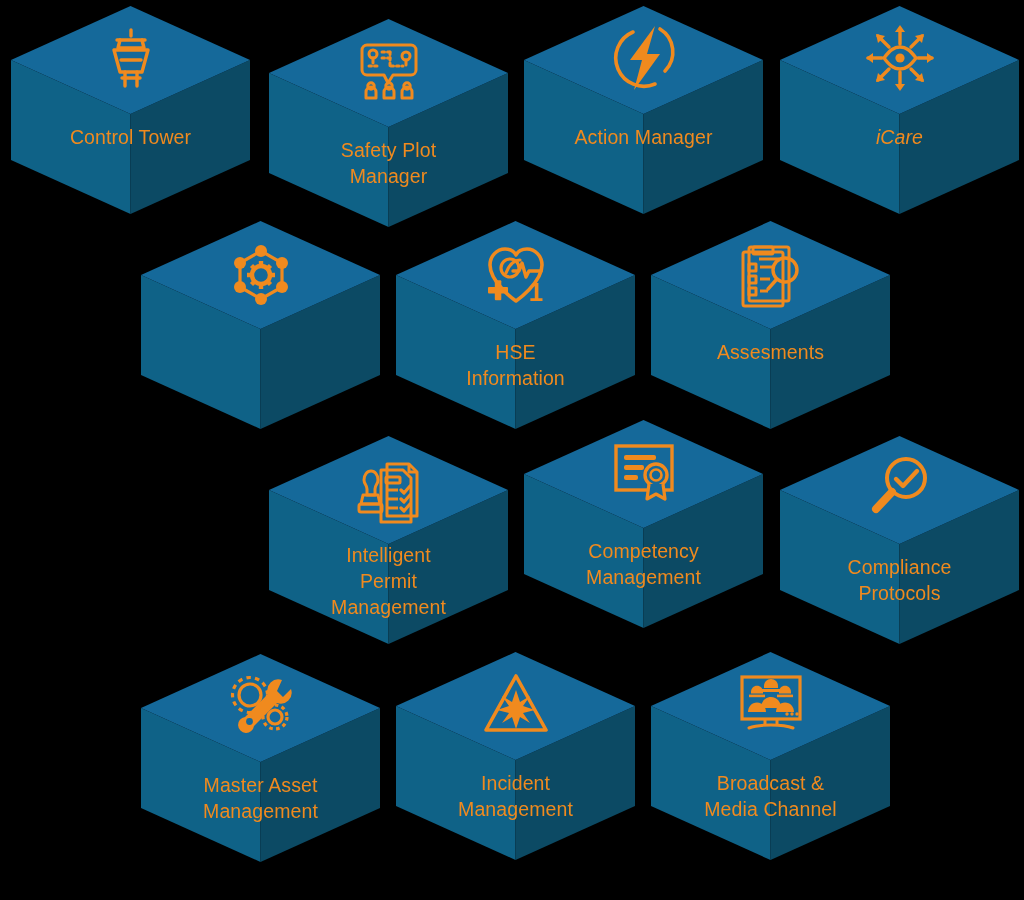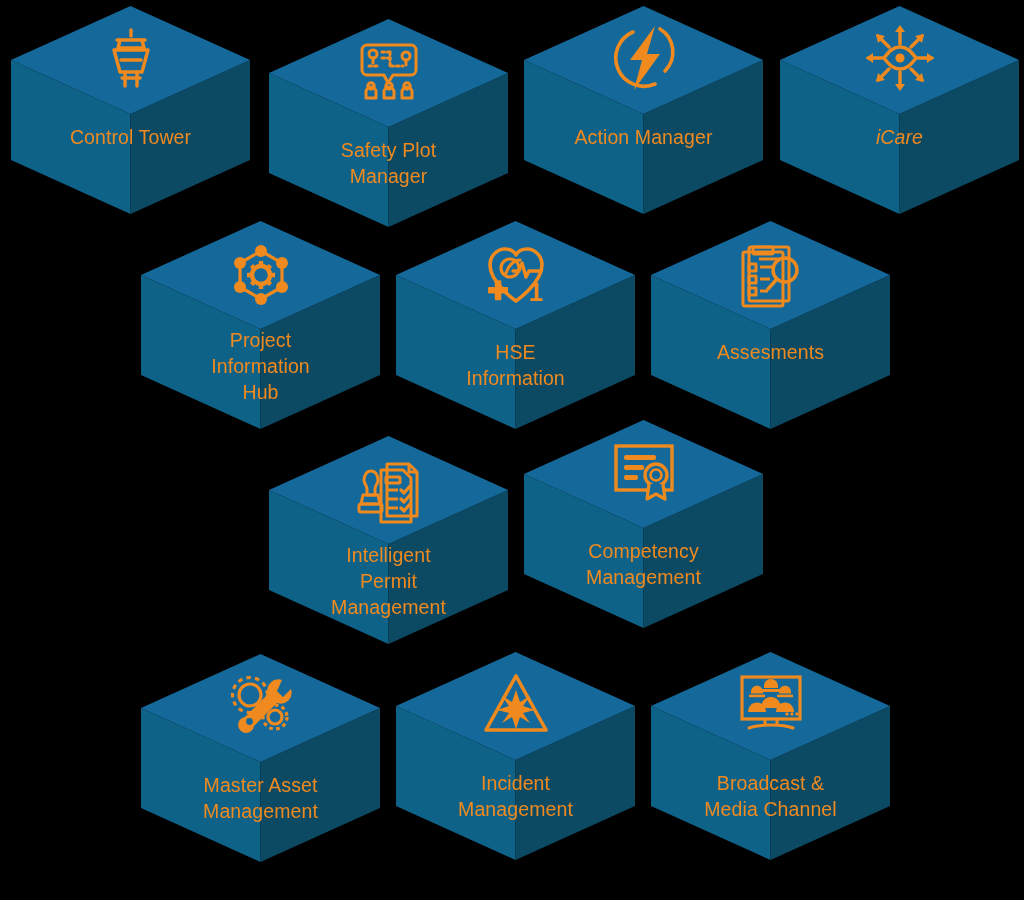--- a/index.html
+++ b/index.html
@@ -169,23 +169,20 @@
               <circle cx="15" cy="26" r="6"></circle>
       </g>
       <g fill="none" stroke="#F08A1E" stroke-width="4.4">
         <circle cx="36" cy="38" r="9"></circle>
         <path d="M36 24v5M36 47v5M22 38h5M45 38h5M26.5 28.5l3.6 3.6M41.9 43.9l3.6 3.6M45.5 28.5l-3.6 3.6M30.1 43.9l-3.6 3.6"></path>
       </g>
       <circle cx="36" cy="38" r="3.4" fill="#15699A"></circle>
     </g>
         </svg>
       </div>
-      <div class="label lbl-3">Project
-Information
-Hub</div>
     </div>
     <div class="hex" style="left: 393px; top: 219px;">
       <svg viewBox="0 0 245 212">
         <polygon points="3,56 122.5,110 122.5,210 3,156" fill="#0F6287"></polygon>
         <polygon points="242,56 242,156 122.5,210 122.5,110" fill="#0C4A64"></polygon>
         <polygon points="122.5,2 242,56 122.5,110 3,56" fill="#15699A"></polygon>
       </svg>
       <div class="icon">
         <svg viewBox="0 0 72 72">
           <g id="i-hse-heart-icon">
@@ -279,20 +276,38 @@
         <rect x="16" y="39" width="14" height="5" rx="2"></rect>
       </g>
       <circle cx="48" cy="39" r="11" fill="#15699A" stroke="#F08A1E" stroke-width="3.4"></circle>
       <path d="M41 48l-2 15 9-5 9 5-2-15" fill="#15699A" stroke="#F08A1E" stroke-width="3.2" stroke-linejoin="round"></path>
       <circle cx="48" cy="39" r="5.5" fill="none" stroke="#F08A1E" stroke-width="2.6"></circle>
     </g>
         </svg>
       </div>
       <div class="label lbl-2">Competency
 Management</div>
+    </div>
+    <div class="hex" style="left: 777px; top: 434px;">
+      <svg viewBox="0 0 245 212">
+        <polygon points="3,56 122.5,110 122.5,210 3,156" fill="#0F6287"></polygon>
+        <polygon points="242,56 242,156 122.5,210 122.5,110" fill="#0C4A64"></polygon>
+        <polygon points="122.5,2 242,56 122.5,110 3,56" fill="#15699A"></polygon>
+      </svg>
+      <div class="icon">
+        <svg viewBox="0 0 72 72">
+          <g id="i-compliance-check-icon">
+      <circle cx="42" cy="26" r="19" fill="none" stroke="#F08A1E" stroke-width="4"></circle>
+      <path d="M32 27l7 7 14-15" fill="none" stroke="#F08A1E" stroke-width="4.4" stroke-linecap="round" stroke-linejoin="round"></path>
+      <path d="M28 40L12 57" fill="none" stroke="#F08A1E" stroke-width="8" stroke-linecap="round"></path>
+    </g>
+        </svg>
+      </div>
+      <div class="label lbl-2">Compliance
+Protocols</div>
     </div>
     <div class="hex" style="left: 138px; top: 652px;">
       <svg viewBox="0 0 245 212">
         <polygon points="3,56 122.5,110 122.5,210 3,156" fill="#0F6287"></polygon>
         <polygon points="242,56 242,156 122.5,210 122.5,110" fill="#0C4A64"></polygon>
         <polygon points="122.5,2 242,56 122.5,110 3,56" fill="#15699A"></polygon>
       </svg>
       <div class="icon">
         <svg viewBox="0 0 72 72">
           <g id="i-gear-wrench-icon">

